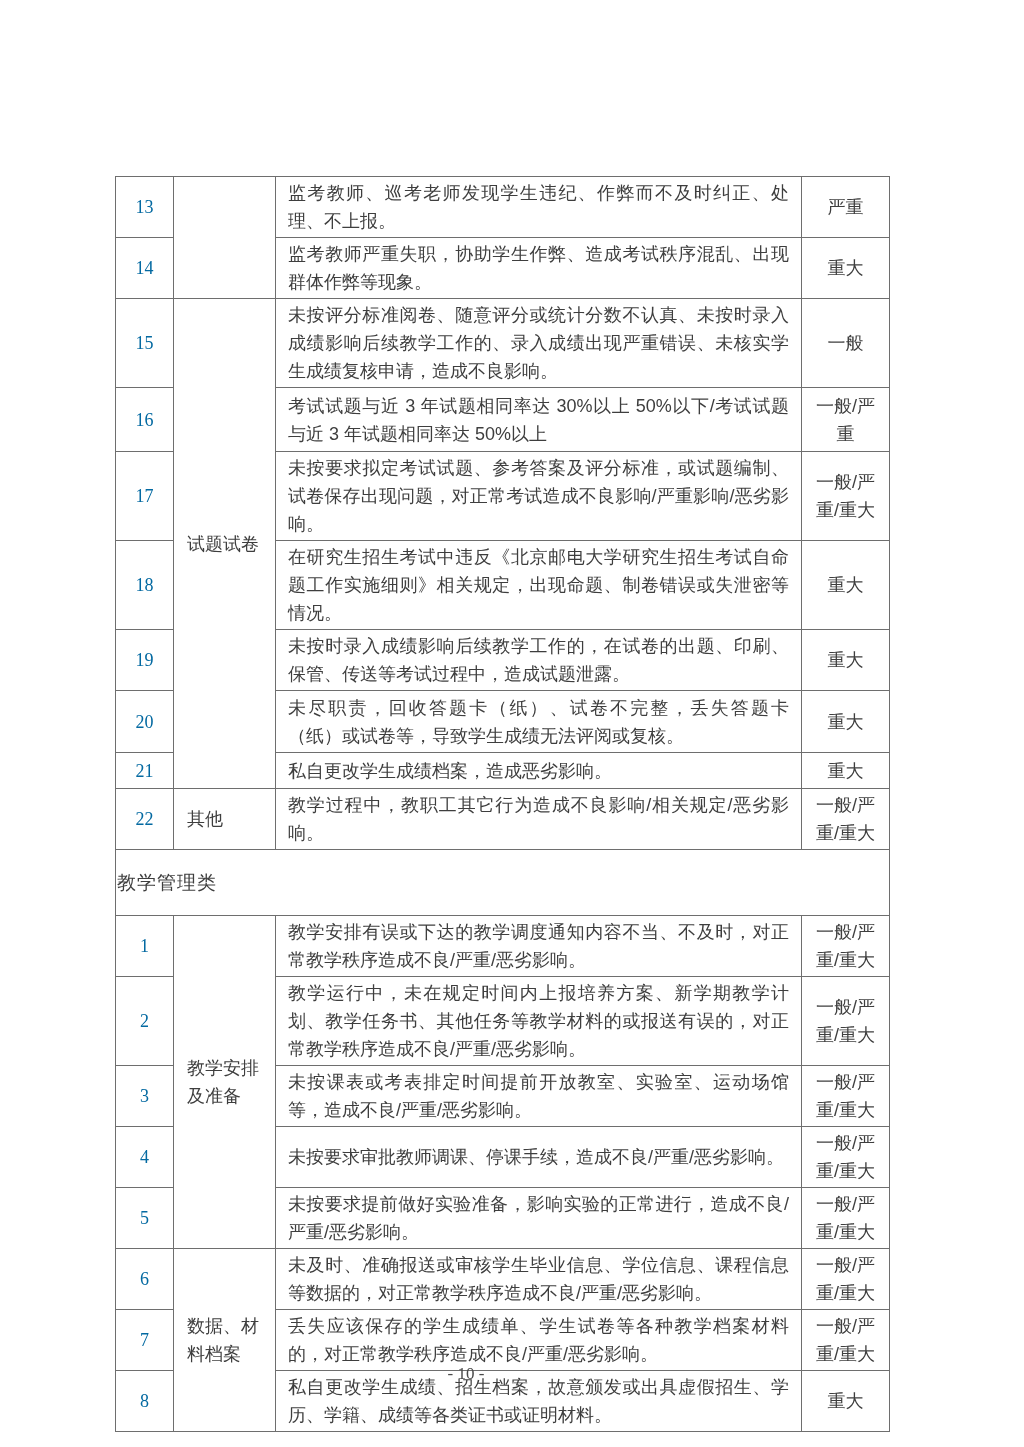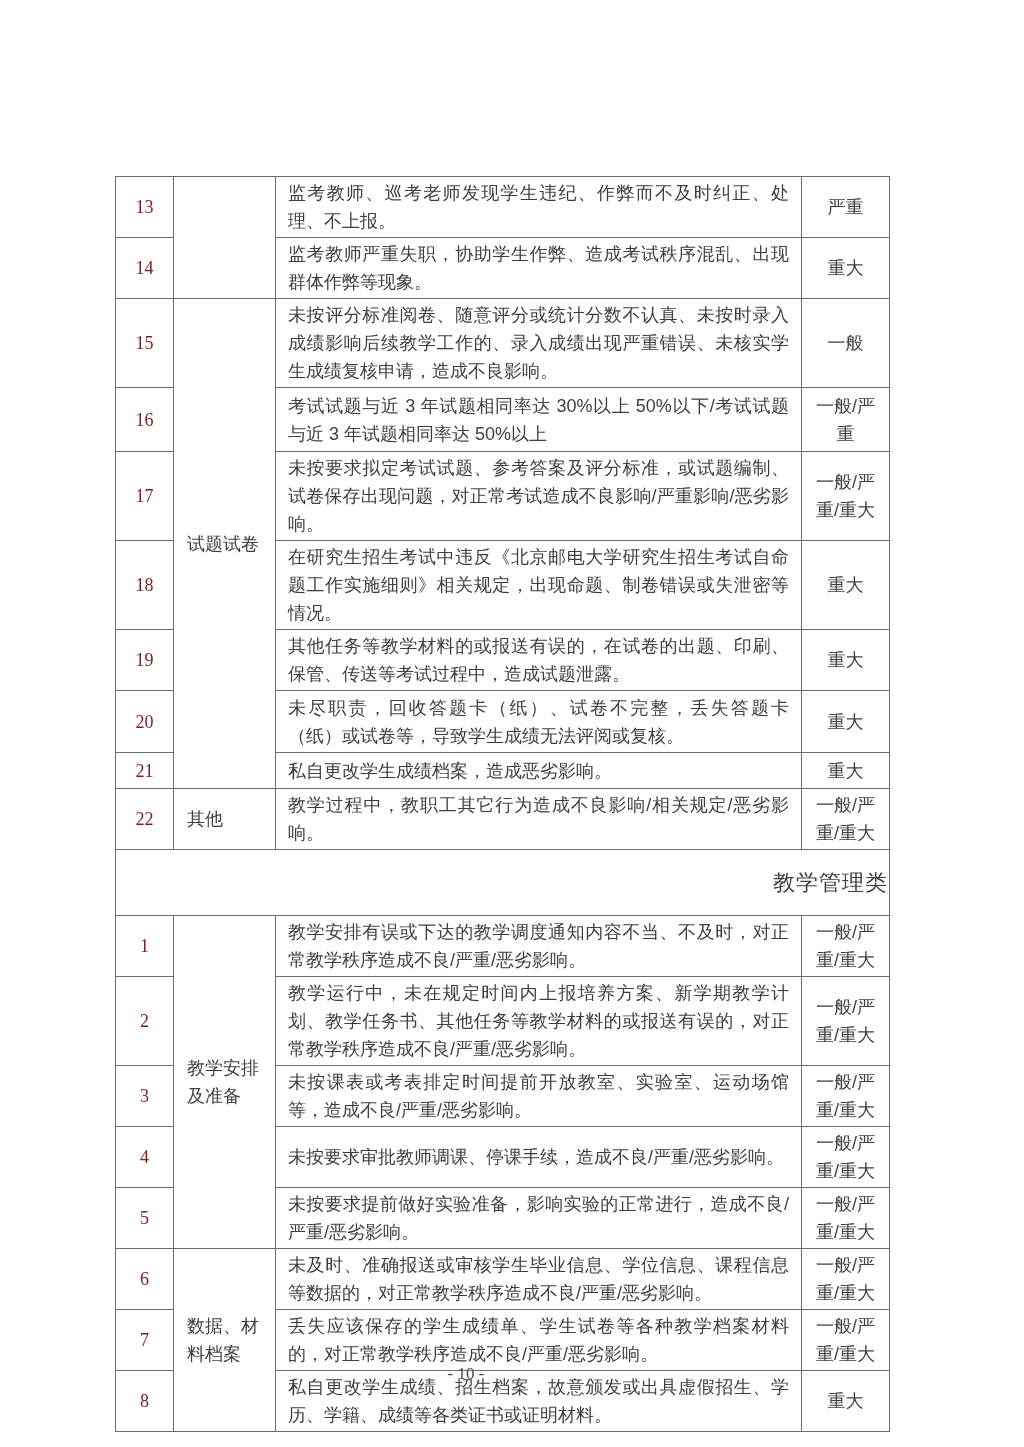--- a/index.html
+++ b/index.html
@@ -38,38 +38,38 @@
   }
   .accident-table col.c-no  { width: 58px; }
   .accident-table col.c-cat { width: 102px; }
   .accident-table col.c-desc{ width: 526px; }
   .accident-table col.c-sev { width: 88px; }
 
   td.num {
     text-align: center;
     font-family: "Liberation Serif", "DejaVu Serif", serif;
     font-size: 18px;
-    color: #7f1d1d;
+    color: #0369a1;
   }
   td.cat {
     text-align: left;
     padding: 2px 13px;
   }
   td.desc {
     text-align: justify;
     text-justify: inter-ideograph;
     padding: 2px 12px;
   }
   td.sev {
     text-align: center;
     padding: 2px 7px;
   }
   td.section-header {
-    text-align: right;
-    font-size: 22px;
+    text-align: left;
+    font-size: 19px;
     letter-spacing: 1px;
   }
   .footer-page-number {
     position: absolute;
     left: 0;
     top: 1364px;
     width: 932px;
     text-align: center;
     font-family: "Liberation Serif", "DejaVu Serif", serif;
     font-size: 17px;
@@ -118,21 +118,21 @@
         <td class="desc">未按要求拟定考试试题、参考答案及评分标准，或试题编制、试卷保存出现问题，对正常考试造成不良影响/严重影响/恶劣影响。</td>
         <td class="sev">一般/严重/重大</td>
       </tr>
       <tr style="height:63px;">
         <td class="num">18</td>
         <td class="desc">在研究生招生考试中违反《北京邮电大学研究生招生考试自命题工作实施细则》相关规定，出现命题、制卷错误或失泄密等情况。</td>
         <td class="sev">重大</td>
       </tr>
       <tr style="height:60px;">
         <td class="num">19</td>
-        <td class="desc">其他任务等教学材料的或报送有误的，在试卷的出题、印刷、保管、传送等考试过程中，造成试题泄露。</td>
+        <td class="desc">未按时录入成绩影响后续教学工作的，在试卷的出题、印刷、保管、传送等考试过程中，造成试题泄露。</td>
         <td class="sev">重大</td>
       </tr>
       <tr style="height:62px;">
         <td class="num">20</td>
         <td class="desc">未尽职责，回收答题卡（纸）、试卷不完整，丢失答题卡（纸）或试卷等，导致学生成绩无法评阅或复核。</td>
         <td class="sev">重大</td>
       </tr>
       <tr style="height:36px;margin-top:24px;">
         <td class="num">21</td>
         <td class="desc">私自更改学生成绩档案，造成恶劣影响。</td>

